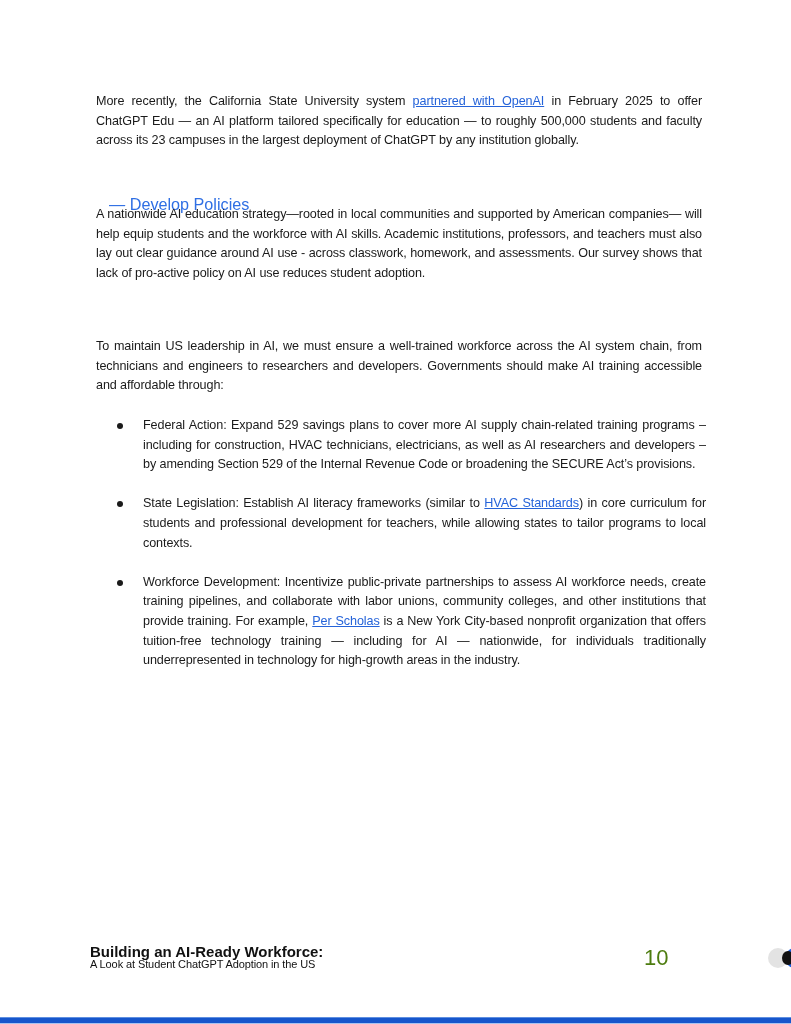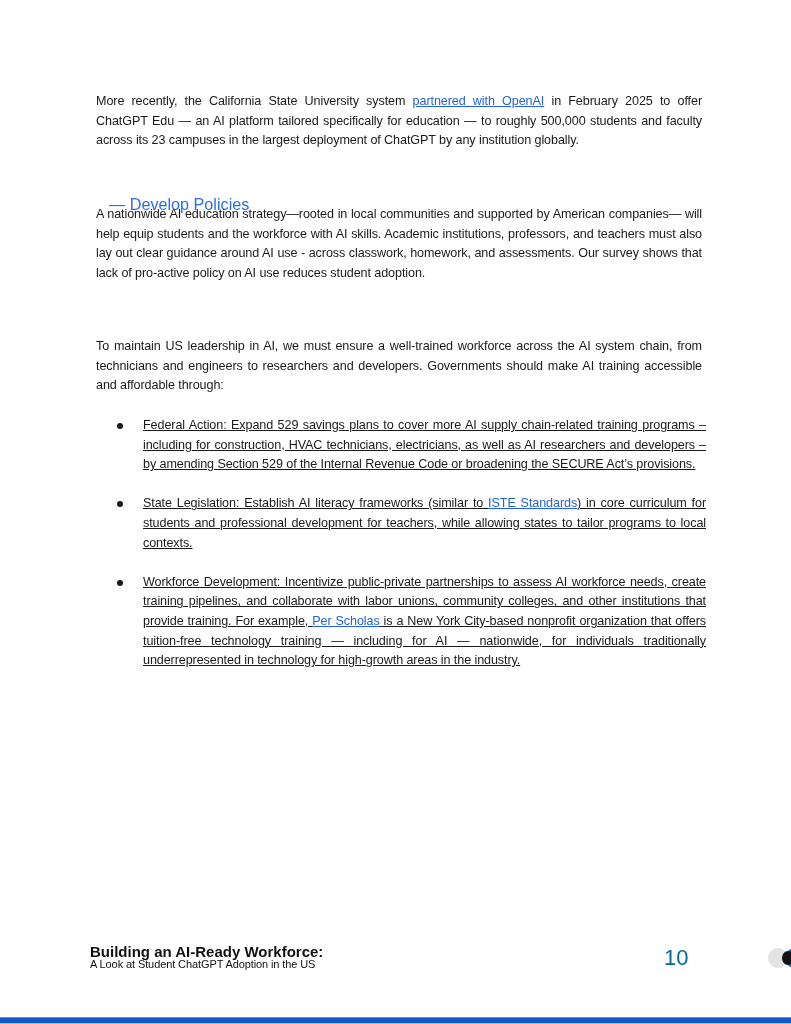--- a/index.html
+++ b/index.html
@@ -50,21 +50,20 @@
       padding: 0;
       position: absolute;
       left: 22px;
       top: 324px;
       width: 596px;
     }
     ul.bullets li {
       position: relative;
       padding-left: 25px;
       margin-bottom: 19.6px;
-      text-decoration: underline;
     }
     ul.bullets li .dot {
       position: absolute;
       left: 3px;
       top: 7px;
       width: 6px;
       height: 6px;
       border-radius: 50%;
       background: #1a1a1a;
     }
@@ -80,25 +79,25 @@
       color: #111;
     }
     .footer .subtitle {
       font-size: 11px;
       line-height: 13px;
       color: #111;
       letter-spacing: -0.1px;
     }
     .page-number {
       position: absolute;
-      left: 664px;
+      left: 644px;
       top: 944px;
       font-size: 22px;
       line-height: 28px;
-      color: #0369a1;
+      color: #4d7c0f;
       font-weight: normal;
     }
     .nav-toggle {
       position: absolute;
       left: 768px;
       top: 948px;
       width: 23px;
       height: 20px;
       overflow: hidden;
     }
@@ -153,21 +152,21 @@
 
   <p class="body p3">To maintain US leadership in AI, we must ensure a well-trained workforce across the AI system chain, from technicians and engineers to researchers and developers. Governments should make AI training accessible and affordable through:</p>
 
   <ul class="bullets">
     <li>
       <span class="dot"></span>
       <p class="body">Federal Action: Expand 529 savings plans to cover more AI supply chain-related training programs – including for construction, HVAC technicians, electricians, as well as AI researchers and developers – by amending Section 529 of the Internal Revenue Code or broadening the SECURE Act’s provisions.</p>
     </li>
     <li>
       <span class="dot"></span>
-      <p class="body"><span>State Legislation: Establish AI literacy frameworks (similar to </span><a class="link" href="#">ISTE Standards</a><span>) in core curriculum for students and professional development for teachers, while allowing states to tailor programs to local contexts.</span></p>
+      <p class="body"><span>State Legislation: Establish AI literacy frameworks (similar to </span><a class="link" href="#">HVAC Standards</a><span>) in core curriculum for students and professional development for teachers, while allowing states to tailor programs to local contexts.</span></p>
     </li>
     <li>
       <span class="dot"></span>
       <p class="body"><span>Workforce Development: Incentivize public-private partnerships to assess AI workforce needs, create training pipelines, and collaborate with labor unions, community colleges, and other institutions that provide training. For example, </span><a class="link" href="#">Per Scholas</a><span> is a New York City-based nonprofit organization that offers tuition-free technology training — including for AI — nationwide, for individuals traditionally underrepresented in technology for high-growth areas in the industry.</span></p>
     </li>
   </ul>
 </div>
 
 <div class="footer">
   <div class="title">Building an AI-Ready Workforce:</div>

